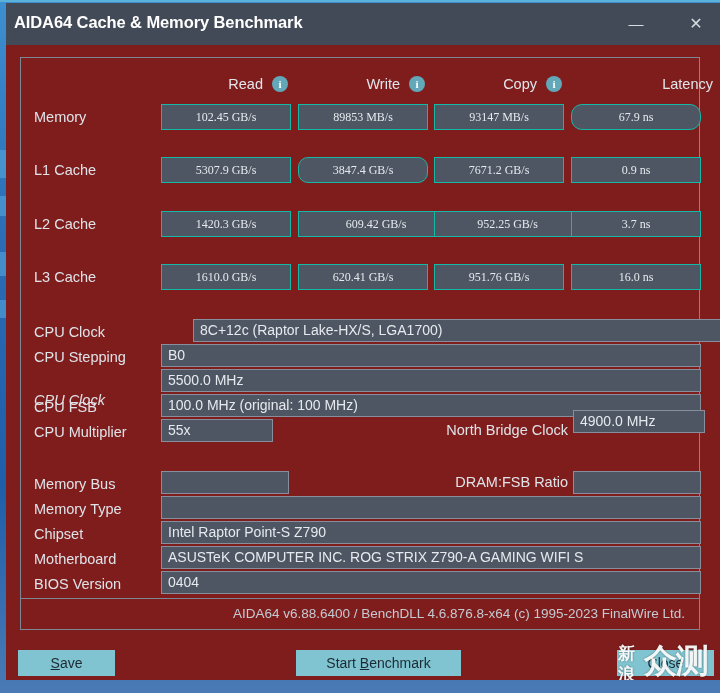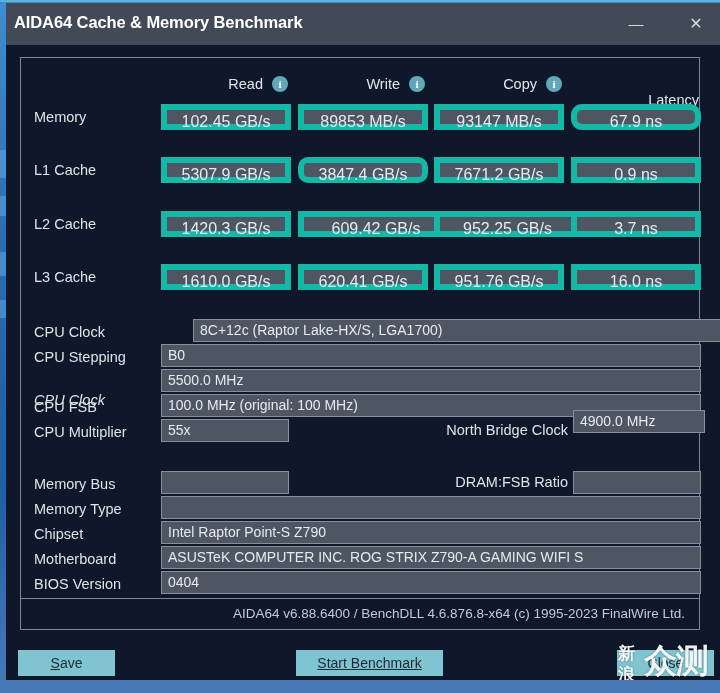--- a/index.html
+++ b/index.html
@@ -26,21 +26,21 @@
     background: rgba(90, 170, 220, 0.55);
   }
 
   
   #window {
     position: absolute;
     left: 6px;
     top: 3px;
     width: 714px;
     height: 677px;
-    background: #0f172a;
+    background: #7f1d1d;
     color: #dfe3e8;
     overflow: hidden;
   }
 
   
   #titlebar {
     position: absolute;
     left: 0; top: 0;
     width: 714px;
     height: 42px;
@@ -115,27 +115,28 @@
     font-size: 14.5px;
     color: #dfe3e8;
     height: 20px;
     line-height: 20px;
   }
 
   
   .vbox {
     position: absolute;
     box-sizing: border-box;
-    border: 6px solid #14b8a6;
+    border: 1px solid #14b8a6;
     background: #4e5663;
     color: #e6eaee;
-    font-size: 16px;
+    font-size: 12px;
     height: 26px;
     line-height: 24px;
     text-align: center;
+    font-family: Liberation Serif, serif;
   }
 
   
   .tbox {
     position: absolute;
     box-sizing: border-box;
     border: 1px solid #868f9b;
     background: #4e5663;
     color: #e6eaee;
     font-size: 14px;
@@ -183,21 +184,21 @@
     background: #7fc4d0;
     color: #1d2a33;
     font-size: 14px;
     text-align: center;
     border: 1px solid #7fc4d0;
     cursor: pointer;
     user-select: none;
   }
   .btn u { text-decoration: underline; }
   #btn-save { left: 12px; top: 647px; width: 97px; }
-  #btn-start { left: 290px; top: 647px; width: 147px; text-decoration: underline; }
+  #btn-start { left: 290px; top: 647px; width: 165px; }
   #btn-close-btm { left: 611px; top: 647px; width: 97px; }
 
   
   #watermark {
     position: absolute;
     left: 612px;
     top: 638px;
     width: 106px;
     height: 52px;
     pointer-events: none;
@@ -250,21 +251,21 @@
 
   <div class="colhead" style="left:150px; width:132px;">
     <span class="lbl">Read</span><span class="info-icon">i</span>
   </div>
   <div class="colhead" style="left:287px; width:132px;">
     <span class="lbl">Write</span><span class="info-icon">i</span>
   </div>
   <div class="colhead" style="left:424px; width:132px;">
     <span class="lbl">Copy</span><span class="info-icon">i</span>
   </div>
-  <div class="colhead" style="left:561px; width:132px; padding-right:6px;margin-top:16px;">
+  <div class="colhead" style="left:575px; width:132px; padding-right:6px;">
     <span class="lbl">Latency</span>
   </div>
 
   <div class="rowlabel" style="top:104px;">Memory</div>
   <div class="vbox" style="left:155px; top:101px; width:130px;">102.45 GB/s</div>
   <div class="vbox" style="left:292px; top:101px; width:130px;">89853 MB/s</div>
   <div class="vbox" style="left:428px; top:101px; width:130px;">93147 MB/s</div>
   <div class="vbox" style="left:565px; top:101px; width:130px;border-radius:11px;">67.9 ns</div>
 
   <div class="rowlabel" style="top:157px;">L1 Cache</div>
@@ -291,21 +292,21 @@
   <div class="rowlabel" style="top:344px;">CPU Stepping</div>
   <div class="tbox" style="left:155px; top:341px; width:540px;">B0</div>
 
   <div class="rowlabel" style="top:387px;font-style:italic;">CPU Clock</div>
   <div class="tbox" style="left:155px; top:366px; width:540px;">5500.0 MHz</div>
 
   <div class="rowlabel" style="top:394px;">CPU FSB</div>
   <div class="tbox" style="left:155px; top:391px; width:540px;">100.0 MHz  (original: 100 MHz)</div>
 
   <div class="rowlabel" style="top:419px;">CPU Multiplier</div>
-  <div class="tbox" style="left:155px; top:416px; width:128px;">55x</div>
+  <div class="tbox" style="left:155px; top:416px; width:112px;">55x</div>
   <div class="inlinelabel" style="left:330px; top:416px; width:232px;">North Bridge Clock</div>
   <div class="tbox" style="left:567px; top:407px; width:132px;">4900.0 MHz</div>
 
   <div class="rowlabel" style="top:471px;">Memory Bus</div>
   <div class="tbox empty" style="left:155px; top:468px; width:128px;"></div>
   <div class="inlinelabel" style="left:330px; top:468px; width:232px;">DRAM:FSB Ratio</div>
   <div class="tbox empty" style="left:567px; top:468px; width:128px;"></div>
 
   <div class="rowlabel" style="top:496px;">Memory Type</div>
   <div class="tbox empty" style="left:155px; top:493px; width:540px;"></div>

